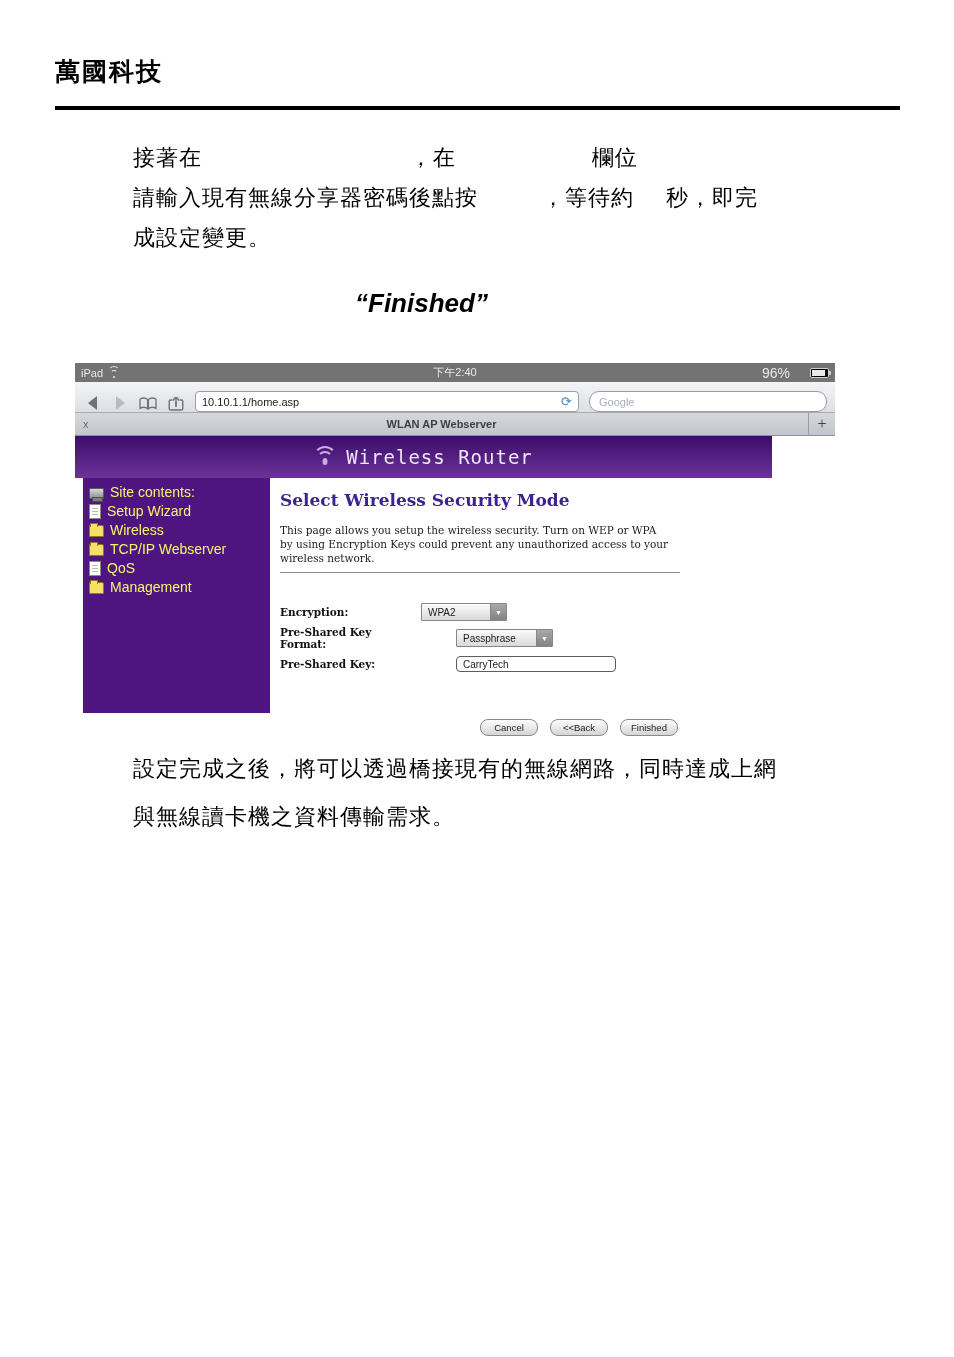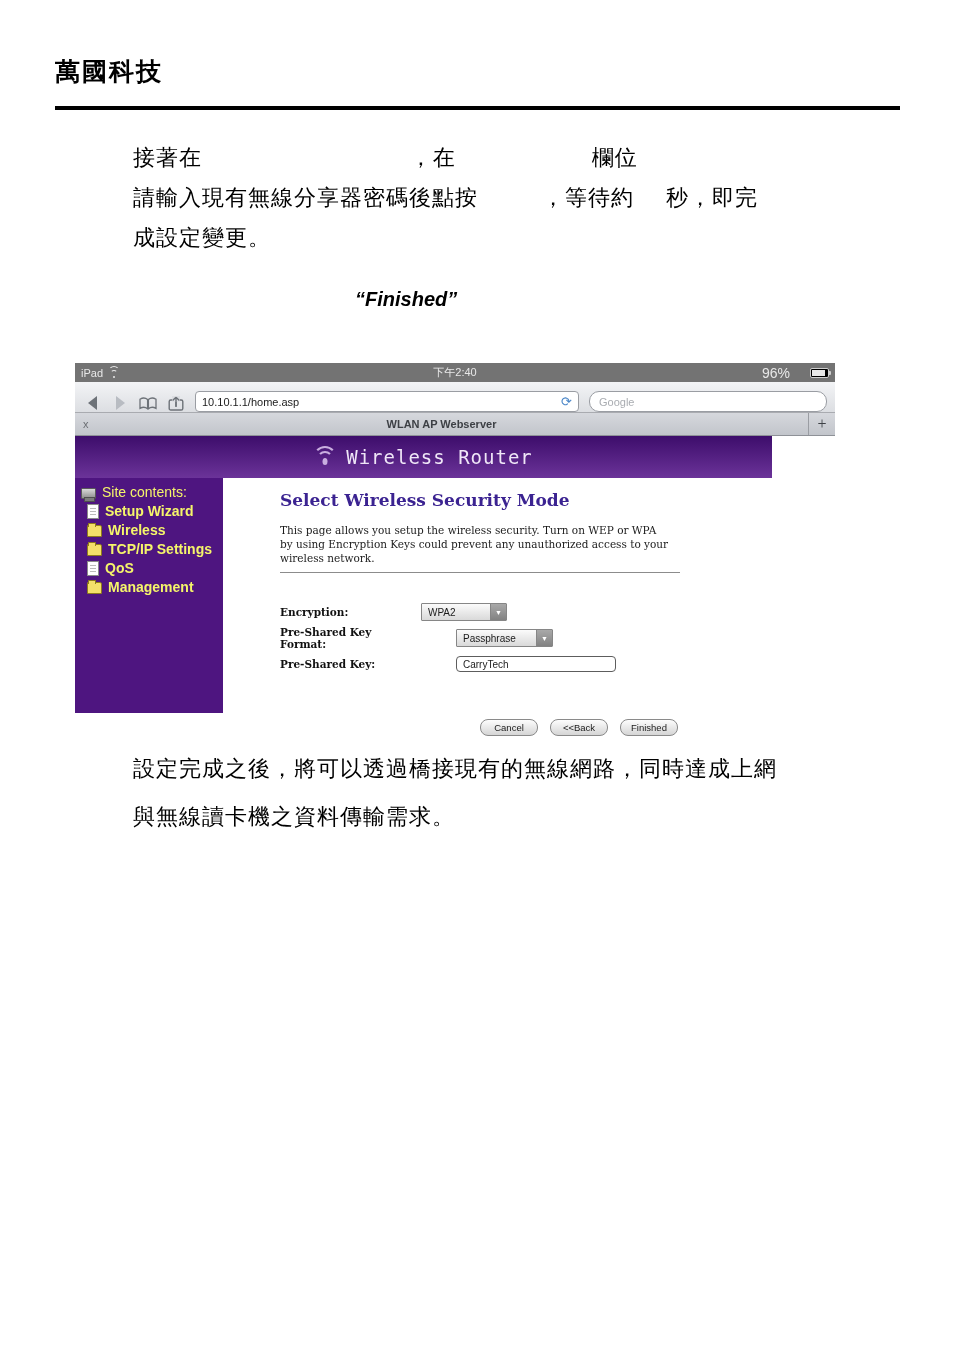--- a/index.html
+++ b/index.html
@@ -60,21 +60,21 @@
   }
 
   
   .finished-caption {
     position: absolute;
     left: 355px;
     top: 288px;
     font-family: "Liberation Sans", sans-serif;
     font-style: italic;
     font-weight: bold;
-    font-size: 20px;
+    font-size: 26px;
     color: #000;
   }
 
   
   .shot {
     position: absolute;
     left: 75px;
     top: 363px;
     width: 760px;
     background: #fff;
@@ -279,40 +279,40 @@
   }
   .banner-wifi i:nth-child(1){ width:20px;height:20px;top:0; }
   .banner-wifi i:nth-child(2){ width:12px;height:12px;top:5px; }
   .banner-wifi i:nth-child(3){
     width:5px;height:7px;top:12px;background:#c9aedf;border:none;border-radius:50%;
   }
 
   
   .sidebar {
     position: absolute;
-    left: 0;
+    left: 8px;
     top: 42px;
-    width: 148px;
+    width: 187px;
     height: 235px;
     background: #4E1580;
     padding: 5px 0 0 6px;
     box-sizing: border-box;
   }
   .tree-root, .tree-item {
     display: flex;
     align-items: center;
     gap: 6px;
     font-family: "Liberation Sans", sans-serif;
     color: #F5F56A;
     font-size: 14px;
     line-height: 18px;
     white-space: nowrap;
   }
   .tree-root { margin-bottom: 1px; }
-  .tree-item { margin-left: 6px; margin-bottom: 1px; font-weight: bold; }
+  .tree-item { margin-left: 0; margin-bottom: 1px; }
 
   .ico {
     width: 13px; height: 13px;
     flex: none;
     position: relative;
   }
   .ico-computer {
     background: linear-gradient(180deg,#d9d9d9 0%, #8f8f8f 100%);
     border: 1px solid #5a5a5a;
     border-radius: 1px;
@@ -544,21 +544,21 @@
       <div class="tree-item">
         <span class="ico ico-page"></span>
         <span>Setup Wizard</span>
       </div>
       <div class="tree-item">
         <span class="ico ico-folder"></span>
         <span>Wireless</span>
       </div>
       <div class="tree-item">
         <span class="ico ico-folder"></span>
-        <span>TCP/IP Settings</span>
+        <span>TCP/IP Webserver</span>
       </div>
       <div class="tree-item">
         <span class="ico ico-page"></span>
         <span>QoS</span>
       </div>
       <div class="tree-item">
         <span class="ico ico-folder"></span>
         <span>Management</span>
       </div>
     </div>

